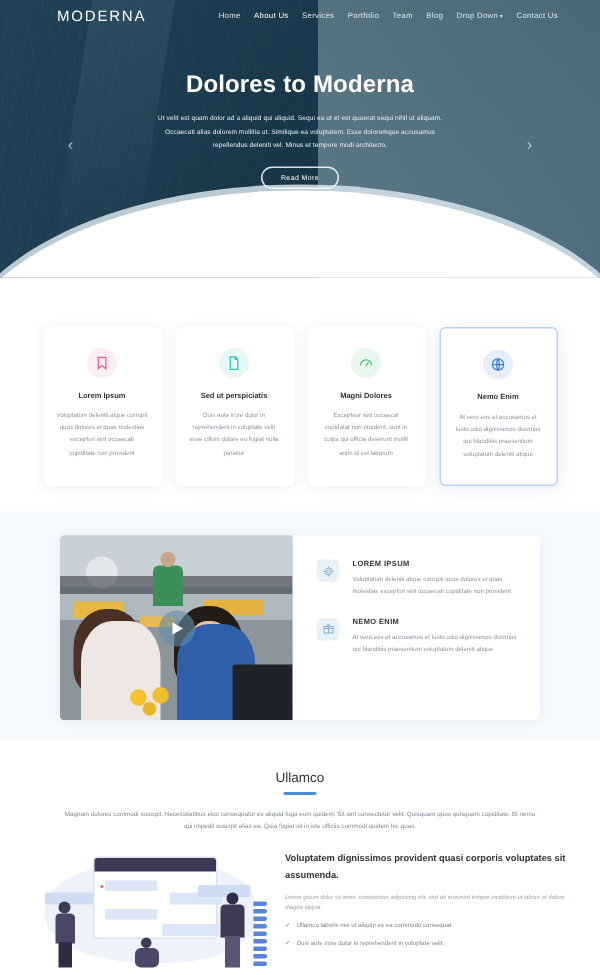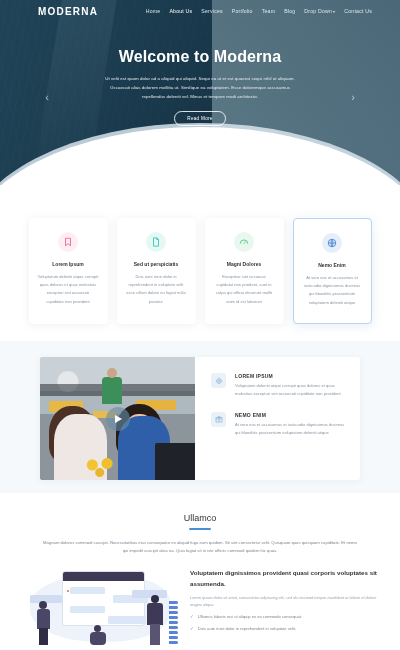--- a/index.html
+++ b/index.html
@@ -43,21 +43,21 @@
     background:rgba(215,228,236,.85); border-radius:50% 50% 0 0 / 100% 100% 0 0;
   }
 
   
   .navbar {
     position:absolute; left:0; top:0; width:100%; height:22px;
     display:flex; align-items:center; z-index:8;
   }
   .logo {
     margin-left:38px; color:#fff; font-size:10px; letter-spacing:1.2px;
-    font-weight:bold;
+    font-weight:normal;
   }
   .nav-links { margin-left:auto; margin-right:28px; display:flex; align-items:center; gap:9px; }
   .nav-link {
     color:#dce6ec; font-size:5.2px; letter-spacing:.2px; white-space:nowrap;
     cursor:pointer;
   }
   .nav-link.active { color:#ffffff; }
   .caret { font-size:4px; margin-left:1px; position:relative; top:-.5px; }
 
   
@@ -214,21 +214,21 @@
           <span>Drop Down</span><span class="caret">▾</span>
         </div>
         <div class="nav-link">Contact Us</div>
       </div>
     </div>
 
     <div class="arrow left">‹</div>
     <div class="arrow right">›</div>
 
     <div class="hero-content">
-      <div class="hero-title">Welcome to Moderna</div>
+      <div class="hero-title">Dolores to Moderna</div>
       <div class="hero-sub">Ut velit est quam dolor ad a aliquid qui aliquid. Sequi ea ut et est quaerat sequi nihil ut aliquam. Occaecati alias dolorem mollitia ut. Similique ea voluptatem. Esse doloremque accusamus repellendus deleniti vel. Minus et tempore modi architecto.</div>
       <div class="btn-readmore">Read More</div>
     </div>
 
     <div class="hero-curve2"></div>
     <div class="hero-curve"></div>
   </div>
 
   <div class="cards">
 

